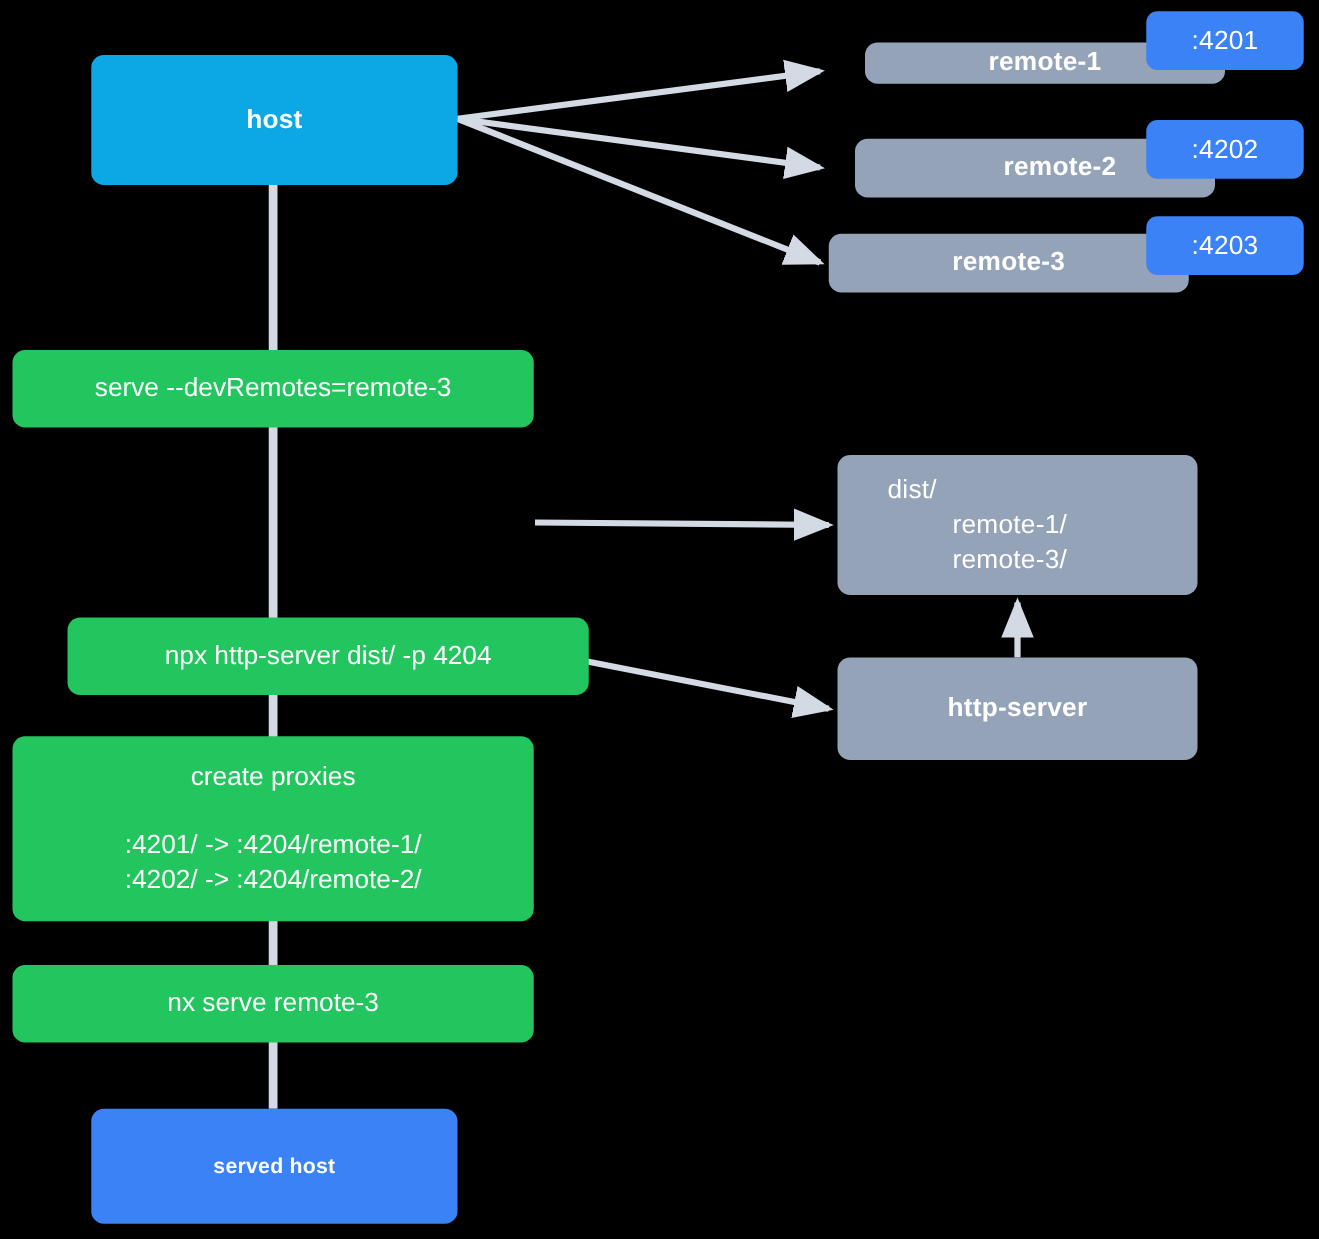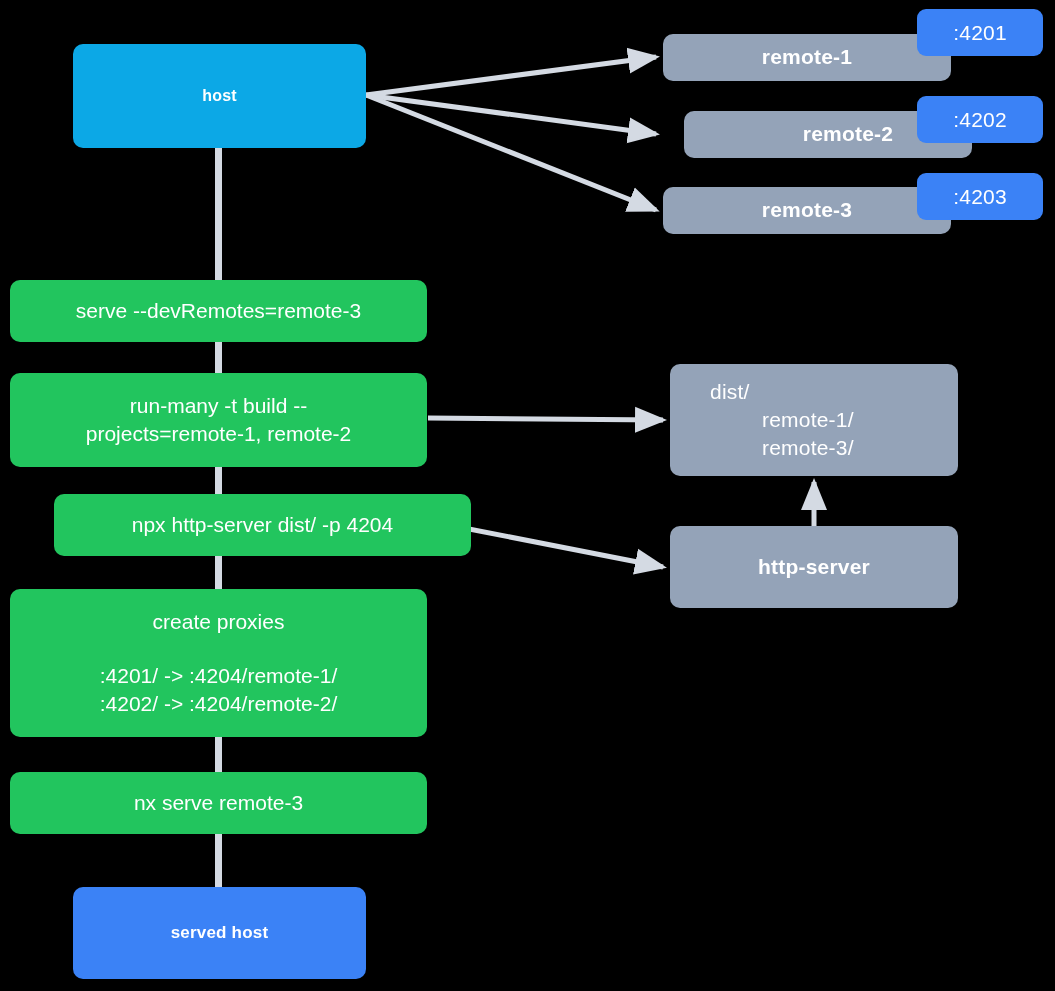--- a/index.html
+++ b/index.html
@@ -32,21 +32,21 @@
     align-items: center;
     justify-content: center;
     text-align: center;
     color: #ffffff;
     line-height: 1.34;
     white-space: pre-line;
   }
   .node.host {
     background: #0CA8E6;
     font-weight: bold;
-    font-size: 16px;
+    font-size: 21px;
     letter-spacing: .2px;
   }
   .node.servedhost {
     background: #3b82f6;
     font-weight: bold;
     font-size: 17px;
     letter-spacing: .2px;
   }
   .node.cmd {
     background: #22C55E;
@@ -105,21 +105,21 @@
 
     <line x1="428" y1="521" x2="663" y2="567" stroke="#D4DAE3" stroke-width="5" marker-end="url(#arrowhead)"></line>
 
     <line x1="814" y1="526" x2="814" y2="482" stroke="#D4DAE3" stroke-width="5" marker-end="url(#arrowhead)"></line>
   </svg>
 
   <div class="node host" style="left:73px; top:44px; width:293px; height:104px;">
     <span>host</span>
   </div>
 
-  <div class="node gray" style="left:663px; top:34px; width:288px; height:47px;">
+  <div class="node gray" style="left:692px; top:34px; width:288px; height:33px;">
     <span>remote-1</span>
   </div>
   <div class="badge" style="left:917px; top:9px; width:126px; height:47px;">
     <span>:4201</span>
   </div>
 
   <div class="node gray" style="left:684px; top:111px; width:288px; height:47px;padding-left:40px;">
     <span>remote-2</span>
   </div>
   <div class="badge" style="left:917px; top:96px; width:126px; height:47px;">
@@ -130,24 +130,20 @@
     <span>remote-3</span>
   </div>
   <div class="badge" style="left:917px; top:173px; width:126px; height:47px;">
     <span>:4203</span>
   </div>
 
   <div class="node cmd" style="left:10px; top:280px; width:417px; height:62px;">
     <span>serve --devRemotes=remote-3</span>
   </div>
 
-  <div class="node cmd" style="left:10px; top:373px; width:417px; height:94px;">
-    <span>run-many -t build --
-projects=remote-1, remote-2</span>
-  </div>
 
   <div class="node cmd" style="left:10px; top:494px; width:417px; height:62px;margin-left:44px;">
     <span>npx http-server dist/ -p 4204</span>
   </div>
 
   <div class="node cmd" style="left:10px; top:589px; width:417px; height:148px;">
     <span class="cmd-title">create proxies</span>
     <span class="gap"></span>
     <span class="cmd-body">:4201/ -&gt; :4204/remote-1/
 :4202/ -&gt; :4204/remote-2/</span>

